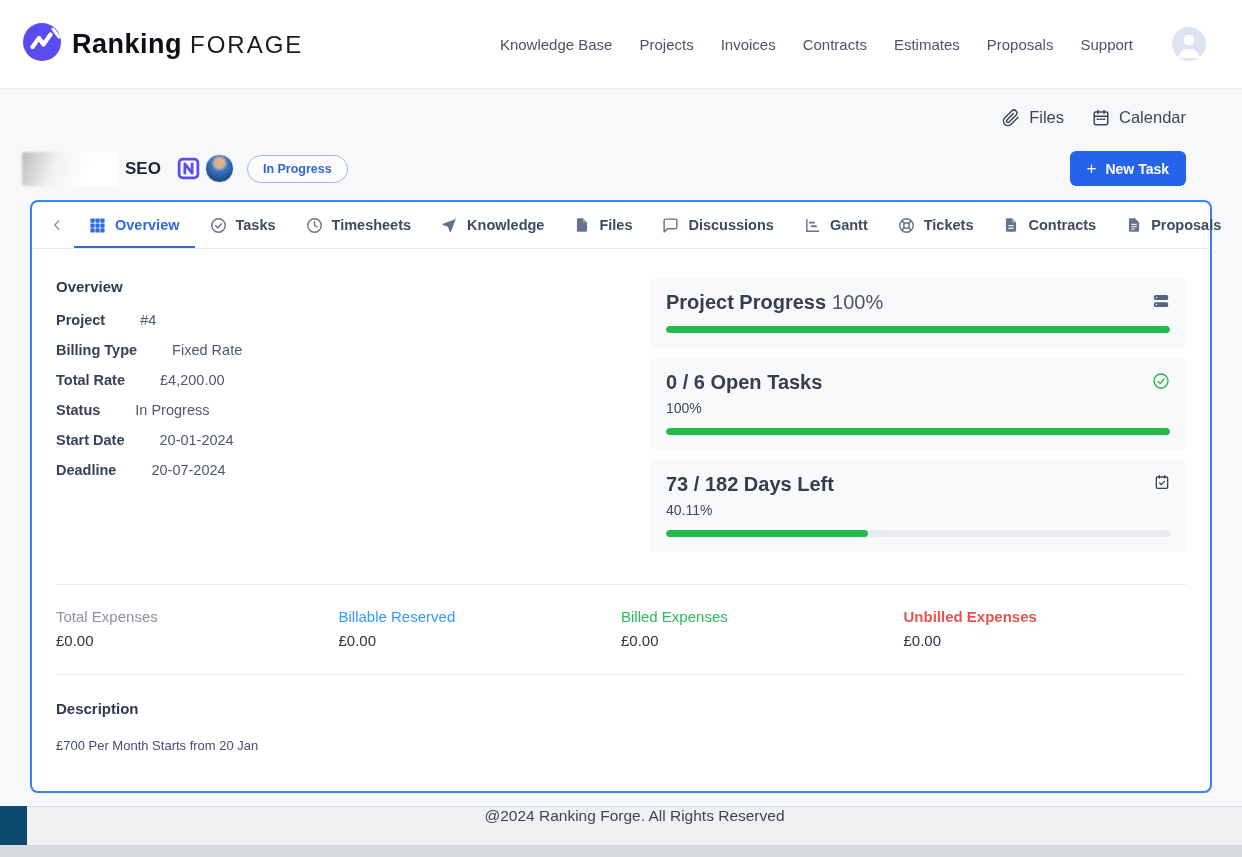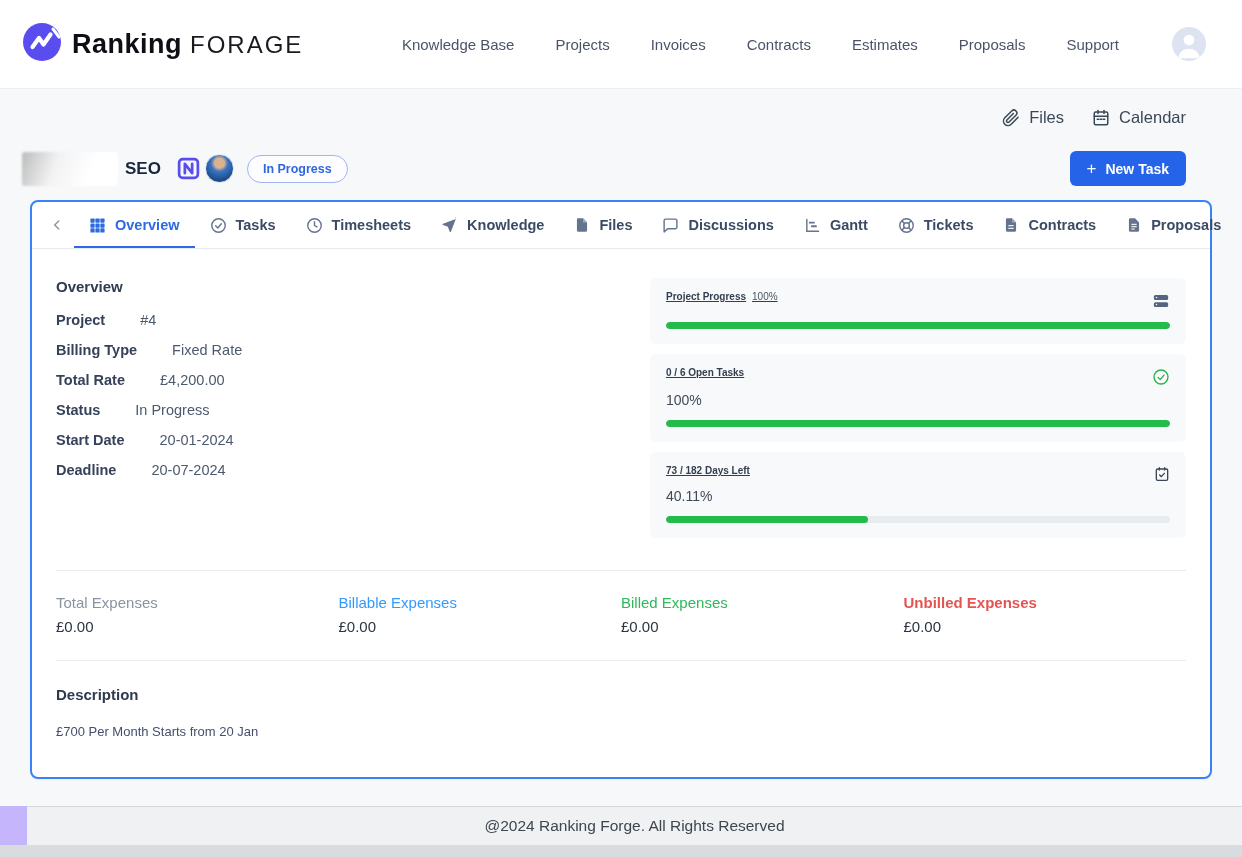--- a/index.html
+++ b/index.html
@@ -1,25 +1,25 @@
 <!DOCTYPE html>
 <html><head>
 <meta charset="utf-8">
 <style>
   * { margin:0; padding:0; box-sizing:border-box; }
   body { font-family:"Liberation Sans", sans-serif; background:#ffffff; }
-  .page { width:1242px; height:857px; display:flex; flex-direction:column; background:#c4b5fd; overflow:hidden; position:relative; }
+  .page { width:1242px; height:857px; display:flex; flex-direction:column; background:#0c4a6e; overflow:hidden; position:relative; }
 
   
   .topbar { flex:0 0 89px; background:#fff; border-bottom:1px solid #edeff2; display:flex; align-items:center; padding:0 36px 0 22px; }
   .logo { display:flex; align-items:center; gap:10px; }
   .logo-text { font-size:27px; color:#0e0f14; display:flex; align-items:baseline; gap:8px; }
   .logo-bold { font-weight:700; letter-spacing:.5px; }
   .logo-light { font-weight:400; font-size:24px; letter-spacing:2px; color:#191a1f; }
-  .topnav { margin-left:auto; display:flex; align-items:center; gap:41px; }
+  .topnav { margin-left:auto; display:flex; align-items:center; gap:27px; }
   .topnav-item { font-size:15px; color:#4a5468; cursor:pointer; white-space:nowrap; }
   .header-avatar { width:34px; height:34px; border-radius:50%; background:#dde3f0; display:flex; align-items:center; justify-content:center; margin-left:12px; cursor:pointer; overflow:hidden; }
 
   
   .content { flex:1; background:#f6f8f9; }
   .quicklinks { display:flex; justify-content:flex-end; align-items:center; gap:28px; padding:19px 56px 0; }
   .quicklink { display:flex; align-items:center; gap:9px; font-size:16.5px; color:#3c4858; cursor:pointer; }
   .quicklink svg { color:#3c4858; }
 
   .project-row { display:flex; align-items:center; padding:24px 56px 0 22px; }
@@ -45,41 +45,41 @@
   .overview-grid { display:flex; gap:26px; }
   .ov-left { flex:1; }
   .ov-heading { font-size:15px; font-weight:700; color:#2e3a4e; margin-bottom:16px; }
   .field-row { display:flex; align-items:baseline; gap:35px; font-size:14.5px; line-height:18px; margin-bottom:12px;text-align:right; }
   .field-label { font-weight:700; color:#36415a; }
   .field-value { color:#4b5a6e; }
 
   .ov-right { width:536px; display:flex; flex-direction:column; gap:10px; }
   .pcard { background:#f7f9fa; border-radius:6px; padding:13px 16px 15px; }
   .pcard-top { display:flex; justify-content:space-between; align-items:flex-start; }
-  .pcard-title { font-size:10px; font-weight:700; color:#333f4f;text-decoration:underline; }
+  .pcard-title { font-size:20px; font-weight:700; color:#333f4f; }
   .inline-pct { font-weight:400; color:#4a5663; margin-left:6px; }
   .pcard-sub { font-size:14px; color:#3e4a57; margin-top:6px; }
   .pcard-icon { display:flex; margin-top:1px; }
   .pbar { height:7px; background:#e8ecef; border-radius:4px; margin-top:12px; overflow:hidden; }
   .pbar-fill { height:100%; background:#24bb4d; border-radius:4px; }
 
   .divider { height:1px; background:#e9ecef; margin-top:32px; }
   .expenses { display:grid; grid-template-columns:repeat(4,1fr); padding:23px 0 25px; }
   .exp-label { font-size:15px; margin-bottom:7px; }
   .exp-muted { color:#8a93a2; }
   .exp-info { color:#3399ff; }
   .exp-success { color:#2eb85c; }
   .exp-danger { color:#e55353;font-weight:bold; }
   .exp-value { font-size:15px; color:#2b3440; font-weight:400; }
 
   .desc-heading { font-size:15px; font-weight:700; color:#2e3a4e; margin-top:25px; }
   .desc-text { font-size:13px; color:#42506b; margin-top:21px; }
 
   
-  .footer { flex:0 0 39px; background:#eff1f3; border-top:1px solid #d5dade; display:flex; align-items:center; justify-content:center; font-size:15.5px; color:#3d464e;margin-left:27px; }
+  .footer { flex:0 0 39px; background:#eff1f3; border-top:1px solid #d5dade; display:flex; justify-content:center; font-size:15.5px; color:#3d464e;margin-left:27px; }
   .bottom-strip { flex:0 0 12px; background:#d9dcdf; }
 </style>
 </head>
 <body>
 
 <div class="page">
 
   <header class="topbar">
     <div class="logo">
       <span class="logo-mark">
@@ -371,21 +371,21 @@
         </div>
 
         <div class="divider"></div>
 
         <div class="expenses">
           <div>
             <div class="exp-label exp-muted">Total Expenses</div>
             <div class="exp-value">£0.00</div>
           </div>
           <div>
-            <div class="exp-label exp-info">Billable Expenses</div>
+            <div class="exp-label exp-info">Billable Reserved</div>
             <div class="exp-value">£0.00</div>
           </div>
           <div>
             <div class="exp-label exp-success">Billed Expenses</div>
             <div class="exp-value">£0.00</div>
           </div>
           <div>
             <div class="exp-label exp-danger">Unbilled Expenses</div>
             <div class="exp-value">£0.00</div>
           </div>

